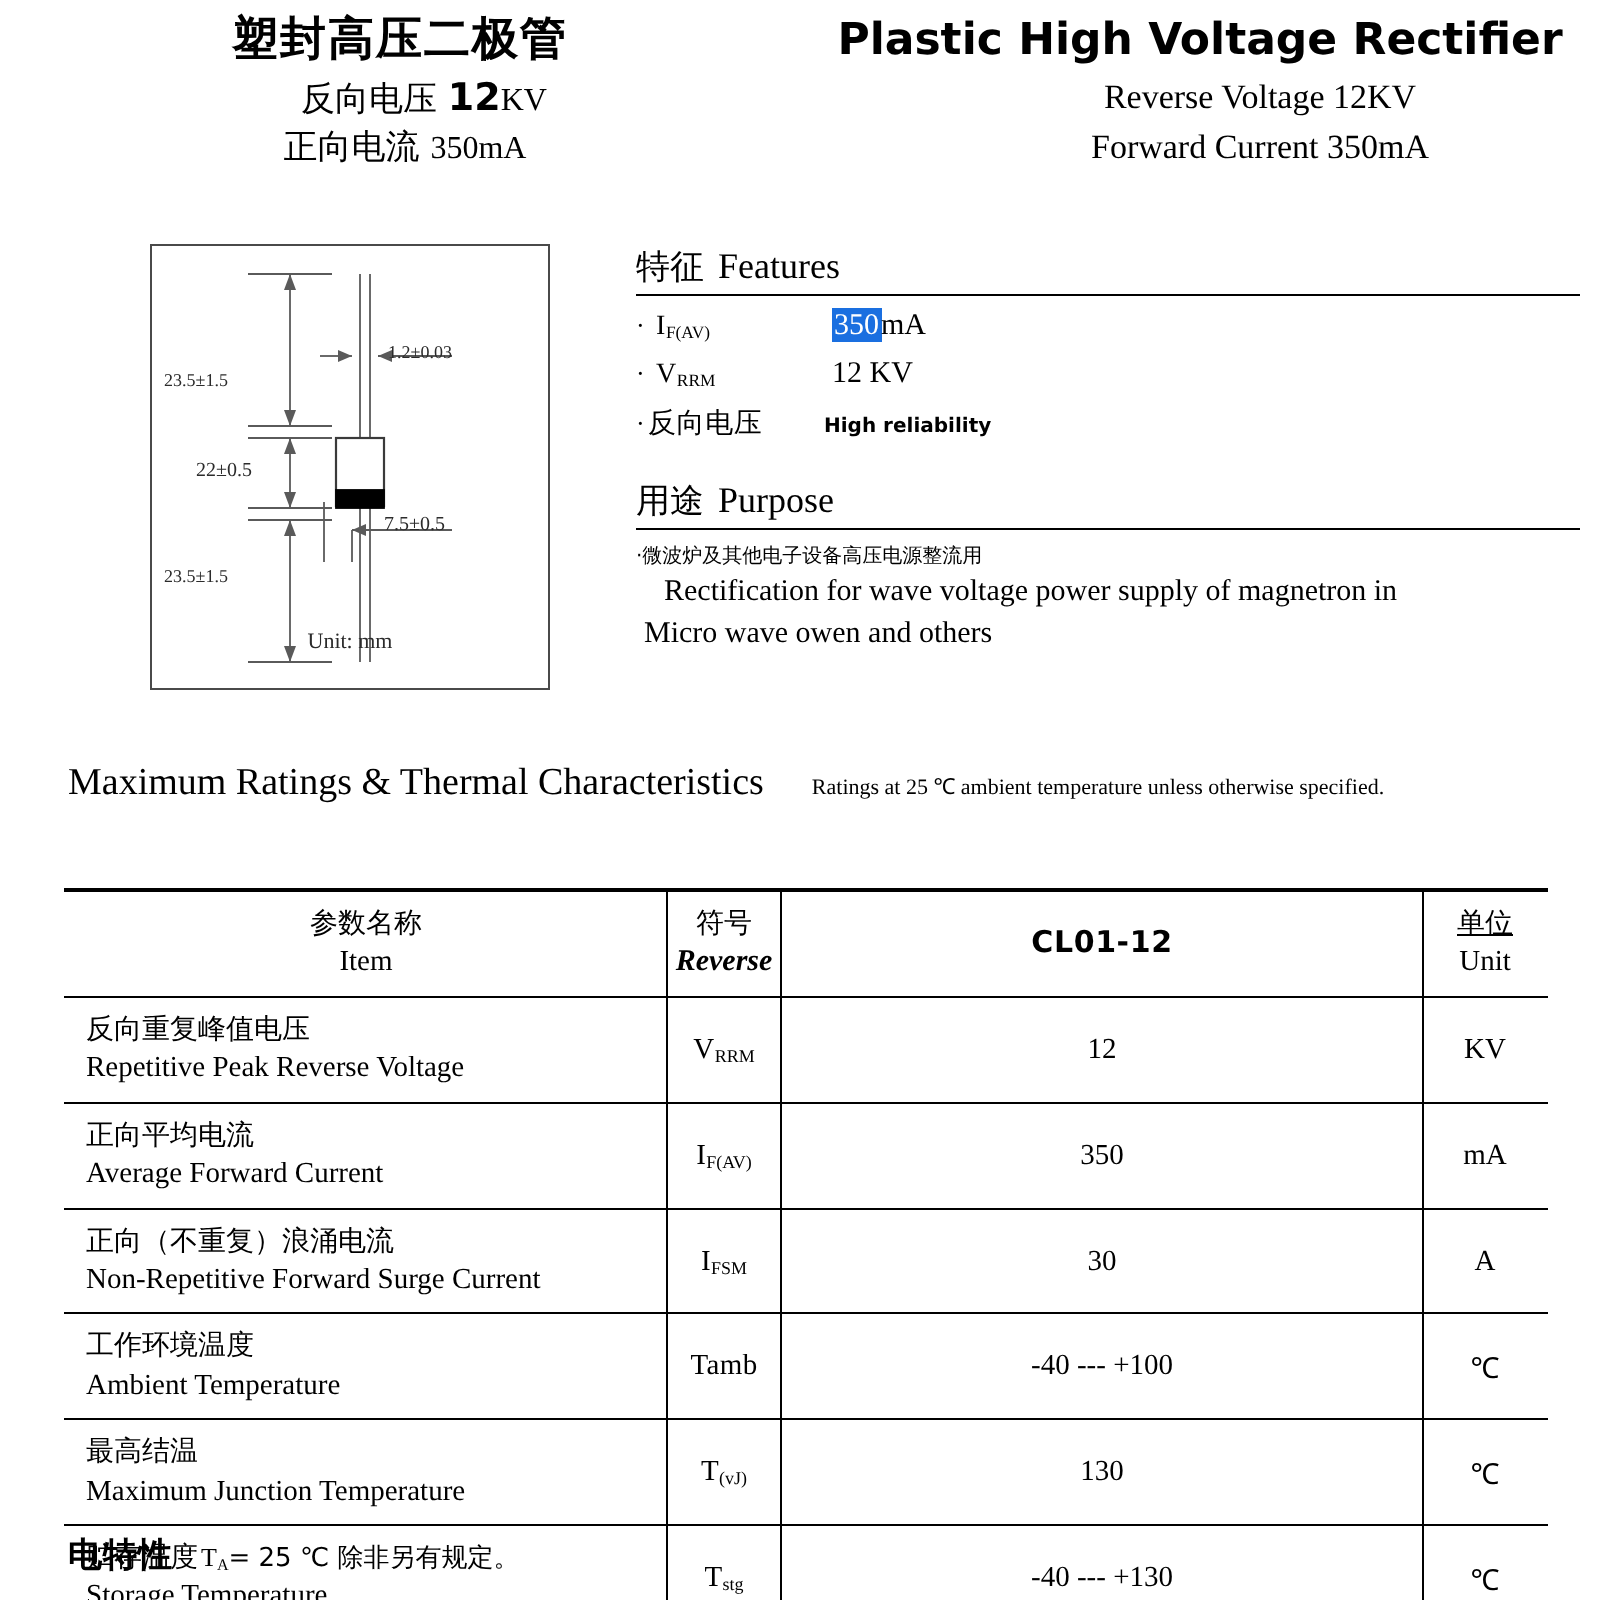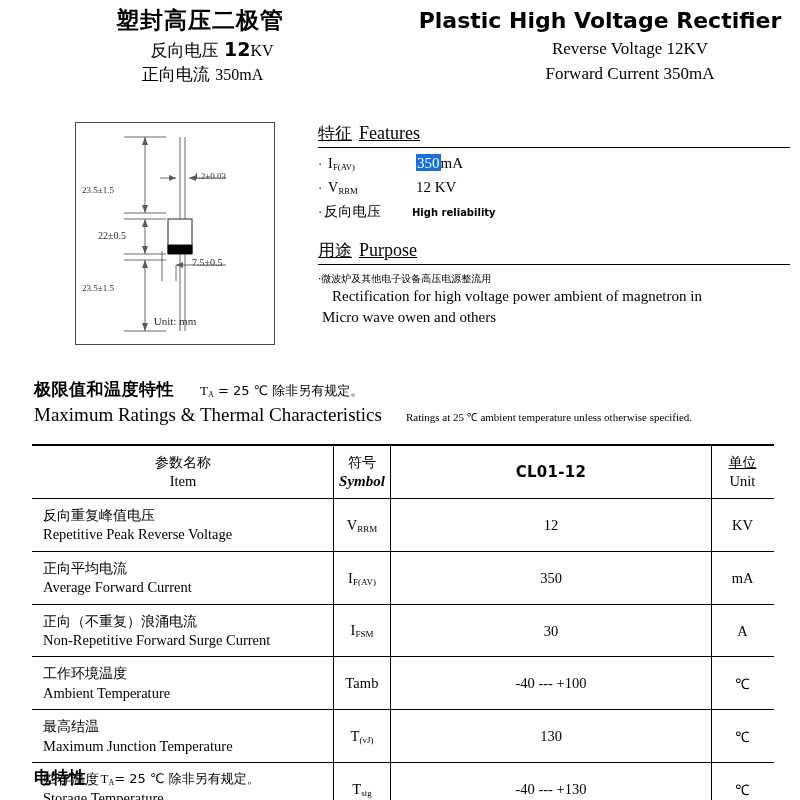--- a/index.html
+++ b/index.html
@@ -78,21 +78,20 @@
   }
 
   
   #features-block { left: 318px; top: 122px; width: 472px; }
   #purpose-block  { left: 318px; top: 239px; width: 472px; }
 
   .sect-head {
     border-bottom: 1.6px solid #000;
     padding-bottom: 2px;
     white-space: nowrap;
-    text-decoration: underline;
   }
   .sect-head .h-cn {
     font-family: "DejaVu Sans", "Liberation Sans", sans-serif;
     font-size: 17px;
     font-weight: normal;
   }
   .sect-head .h-en {
     font-family: "Liberation Serif", serif;
     font-size: 18px;
     margin-left: 7px;
@@ -363,47 +362,43 @@
     <span class="feat-sym cn-lbl">反向电压</span>
     <span class="feat-val bold-en">High reliability</span>
   </div>
 </div>
 
 <div class="abs" id="purpose-block">
   <div class="sect-head">
     <span class="h-cn">用途</span><span class="h-en">Purpose</span>
   </div>
   <div class="purp-line cn">·微波炉及其他电子设备高压电源整流用</div>
-  <div class="purp-line en1">Rectification for high voltage power ambient of magnetron in</div>
+  <div class="purp-line en1">Rectification for wave voltage power supply of magnetron in</div>
   <div class="purp-line en2">Micro wave owen and others</div>
 </div>
 
 <div class="abs" id="ratings-head">
-  <div id="rh-line1">
-    <span id="rh-cn">极限值和温度特性</span>
-    <span id="rh-cond"><span class="ta">T<span class="sub">A</span></span> <span>= 25 ℃  除非另有规定。</span></span>
-  </div>
   <div id="rh-line2">
     <span id="rh-en">Maximum Ratings &amp; Thermal Characteristics</span>
     <span id="rh-note">Ratings at 25   ℃ ambient temperature unless otherwise specified.</span>
   </div>
 </div>
 
 <table class="abs" id="ratings-table">
   <tbody>
     <tr class="hdr">
       <td class="c-item">
         <div class="cell-pad">
           <span class="it-cn">参数名称</span>
           <span class="it-en">Item</span>
         </div>
       </td>
       <td class="c-sym">
         <span class="sym-hdr-cn">符号</span>
-        <span class="sym-hdr-en">Symbol</span>
+        <span class="sym-hdr-en">Reverse</span>
       </td>
       <td class="c-val">
         <span class="val-hdr">CL01-12</span>
       </td>
       <td class="c-unit">
         <span class="unit-hdr-cn">单位</span>
         <span class="unit-hdr-en">Unit</span>
       </td>
     </tr>
 

